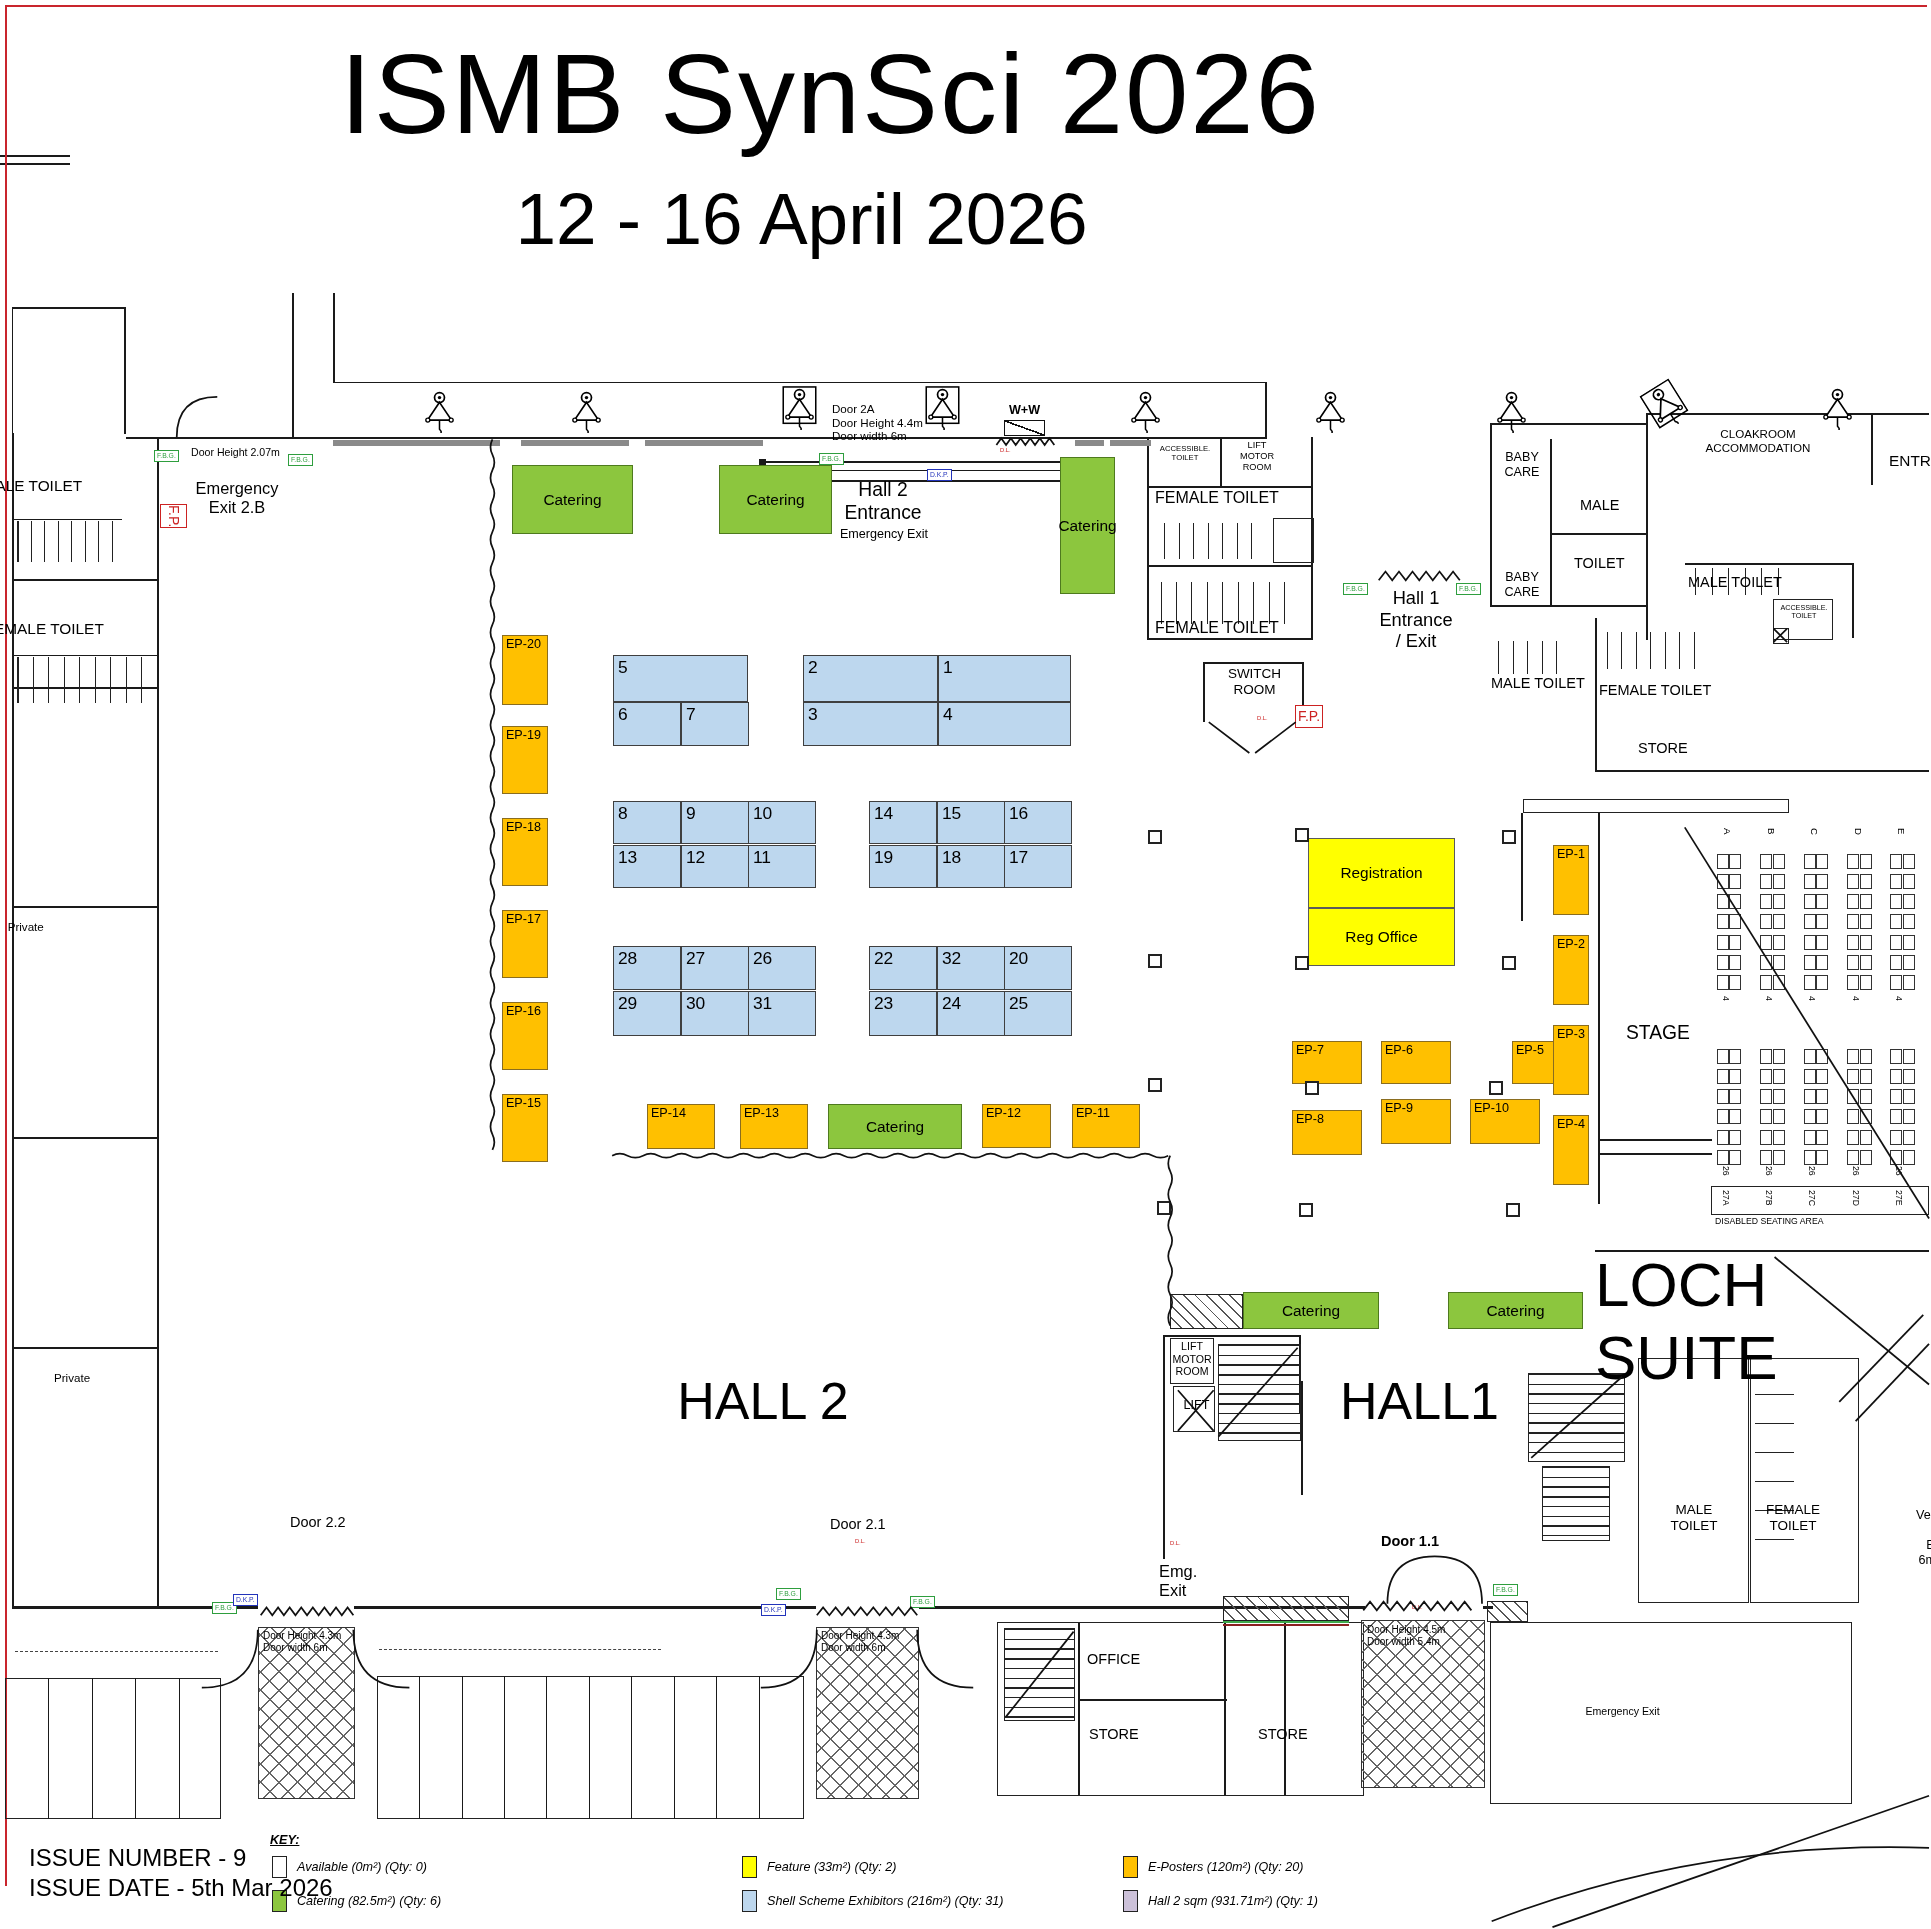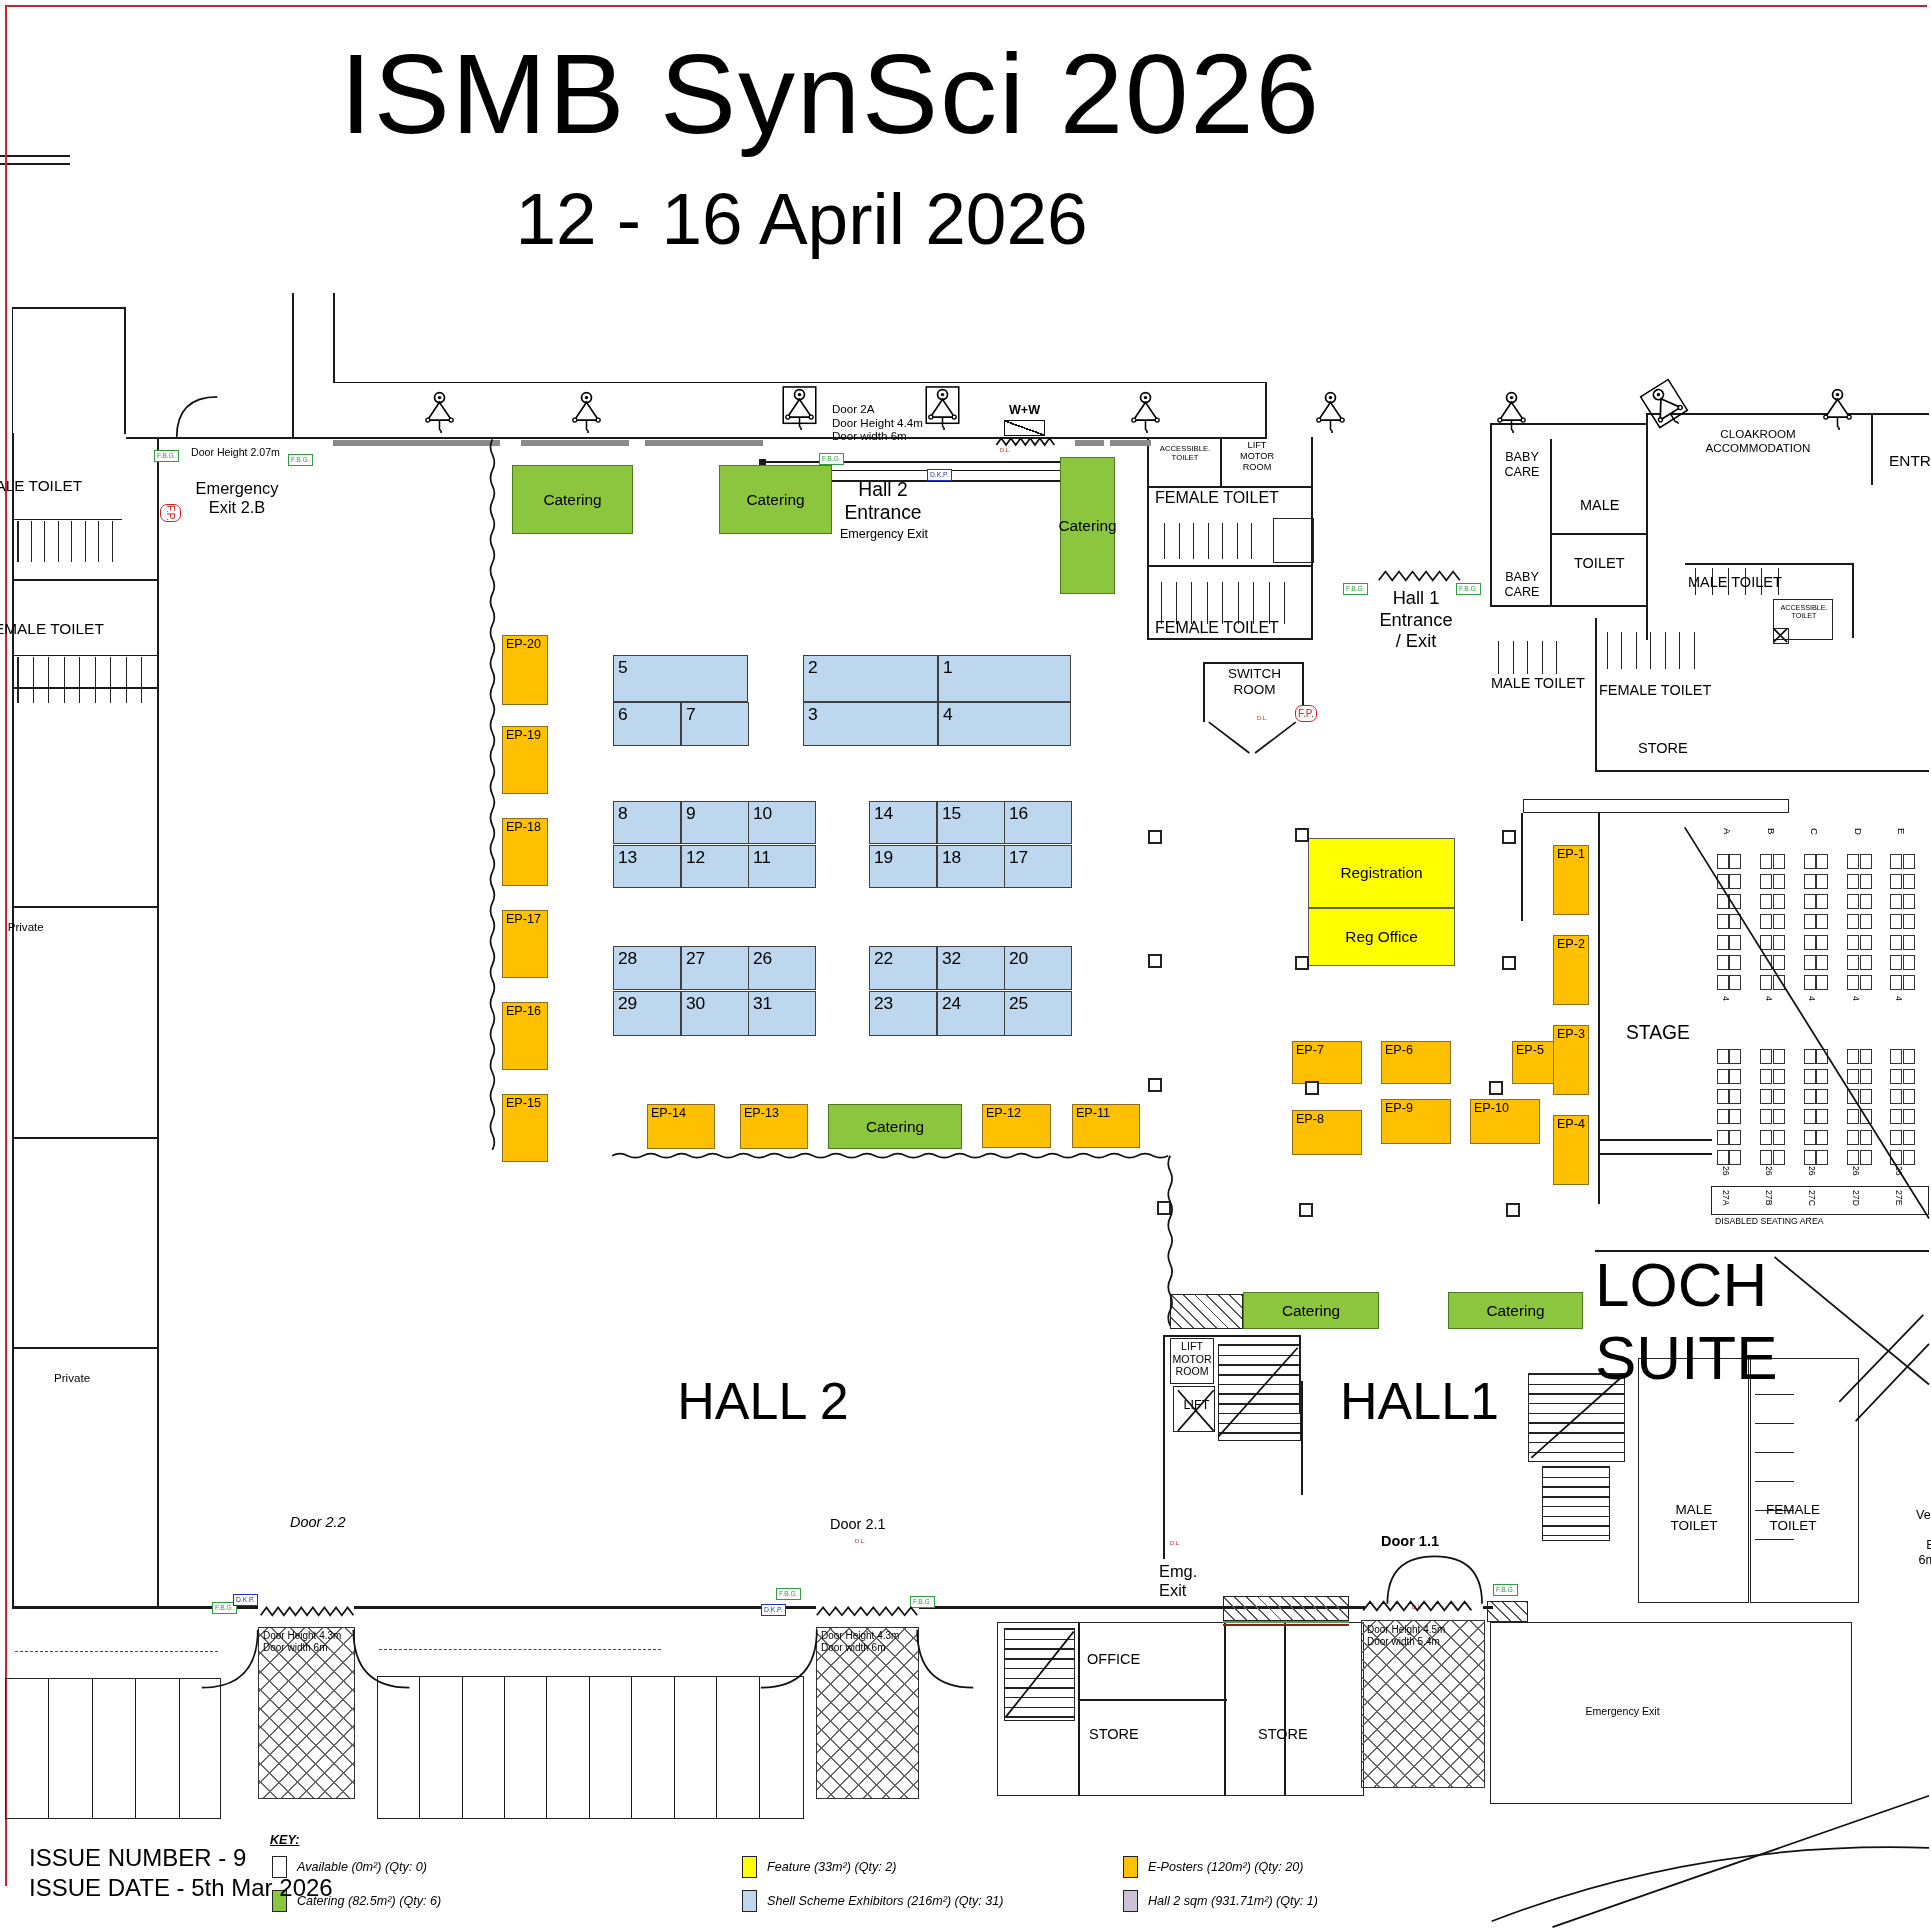--- a/index.html
+++ b/index.html
@@ -15,21 +15,21 @@
   .ep{position:absolute;box-sizing:border-box;border:1.9px solid #8a6d1f;background:#FFC000;
       font-size:12.6px;padding:1px 0 0 2.9px;}
   .cat{position:absolute;box-sizing:border-box;border:1.9px solid #4e7a1e;background:#8CC63E;
        display:flex;align-items:center;justify-content:center;font-size:15.4px;}
   .feat{position:absolute;box-sizing:border-box;border:1.9px solid #5a5a5a;background:#FFFF00;
         display:flex;align-items:center;justify-content:center;font-size:15.4px;}
   .pillar{position:absolute;width:13.5px;height:13.5px;border:2.4px solid #222;background:#fff;box-sizing:border-box;}
   .tag{position:absolute;font-size:6.8px;line-height:1.5;padding:0 1.9px;border:1.4px solid;background:#fff;white-space:nowrap;}
   .fbg{color:#2e9e3e;border-color:#2e9e3e;}
   .dkp{color:#2233bb;border-color:#2233bb;}
-  .fpt{color:#cc2222;border-color:#cc2222;font-size:10px;border-radius:7px;}
+  .fpt{color:#cc2222;border-color:#cc2222;font-size:14px;}
   .rtag{position:absolute;font-size:5.8px;color:#cc2222;line-height:1;}
   .vert{writing-mode:vertical-rl;}
   .seat{position:absolute;border:1.3px solid #333;background:#fff;box-sizing:border-box;}
   .stairs{position:absolute;border:1.4px solid #222;box-sizing:border-box;
           background:repeating-linear-gradient(180deg,#222 0 1.4px,transparent 1.4px 9.7px);}
   .hatch{position:absolute;border:1.4px solid #222;box-sizing:border-box;
          background:repeating-linear-gradient(45deg,transparent 0 6.8px,#555 6.8px 8.2px);}
   .xhatch{position:absolute;border:1.9px solid #333;box-sizing:border-box;
           background:repeating-linear-gradient(45deg,transparent 0 11.6px,#666 11.6px 13px),
                      repeating-linear-gradient(-45deg,transparent 0 11.6px,#666 11.6px 13px);}
@@ -310,21 +310,21 @@
       <div class="lbl" style="left: 1688px; top: 574px; font-size: 14.5px; white-space: pre-line;">MALE TOILET</div>
       <div class="lbl" style="left: 1774px; top: 604px; font-size: 7.2px; width: 60px; text-align: center; white-space: pre-line;">ACCESSIBLE.
 TOILET</div>
       <div class="lbl" style="left: 1491px; top: 675px; font-size: 14.5px; white-space: pre-line;">MALE TOILET</div>
       <div class="lbl" style="left: 1599px; top: 682px; font-size: 14.5px; white-space: pre-line;">FEMALE TOILET</div>
       <div class="lbl" style="left: 1638px; top: 740px; font-size: 14.5px; white-space: pre-line;">STORE</div>
       <div class="lbl" style="left: 1626px; top: 1022px; font-size: 19.3px; white-space: pre-line;">STAGE</div>
       <div class="lbl" style="left: 589px; top: 1371px; font-size: 52px; width: 348px; text-align: center; white-space: pre-line;">HALL 2</div>
       <div class="lbl" style="left: 1340px; top: 1371px; font-size: 52px; white-space: pre-line;">HALL1</div>
       <div class="lbl" style="left: 1595px; top: 1248px; font-size: 62px; white-space: pre-line;">LOCH SUITE</div>
-      <div class="lbl" style="left: 290px; top: 1514px; font-size: 14.5px; white-space: pre-line; font-style: italic;">Door  2.2</div>
+      <div class="lbl" style="left: 290px; top: 1514px; font-size: 14.5px; white-space: pre-line;">Door  2.2</div>
       <div class="lbl" style="left: 830px; top: 1516px; font-size: 14.5px; white-space: pre-line;">Door  2.1</div>
       <div class="lbl" style="left: 1381px; top: 1533px; font-size: 14.5px; white-space: pre-line; font-weight: bold;">Door  1.1</div>
       <div class="lbl" style="left: 1159px; top: 1562px; font-size: 16.4px; white-space: pre-line;">Emg.
 Exit</div>
       <div class="lbl" style="left: 1087px; top: 1651px; font-size: 14.5px; white-space: pre-line;">OFFICE</div>
       <div class="lbl" style="left: 1089px; top: 1726px; font-size: 14.5px; white-space: pre-line;">STORE</div>
       <div class="lbl" style="left: 1258px; top: 1726px; font-size: 14.5px; white-space: pre-line;">STORE</div>
       <div class="lbl" style="left: 1543px; top: 1705px; font-size: 10.6px; width: 159px; text-align: center; white-space: pre-line;">Emergency Exit</div>
       <div class="lbl" style="left: 1653px; top: 1502px; font-size: 13.5px; width: 82px; text-align: center; white-space: pre-line;">MALE
 TOILET</div>

